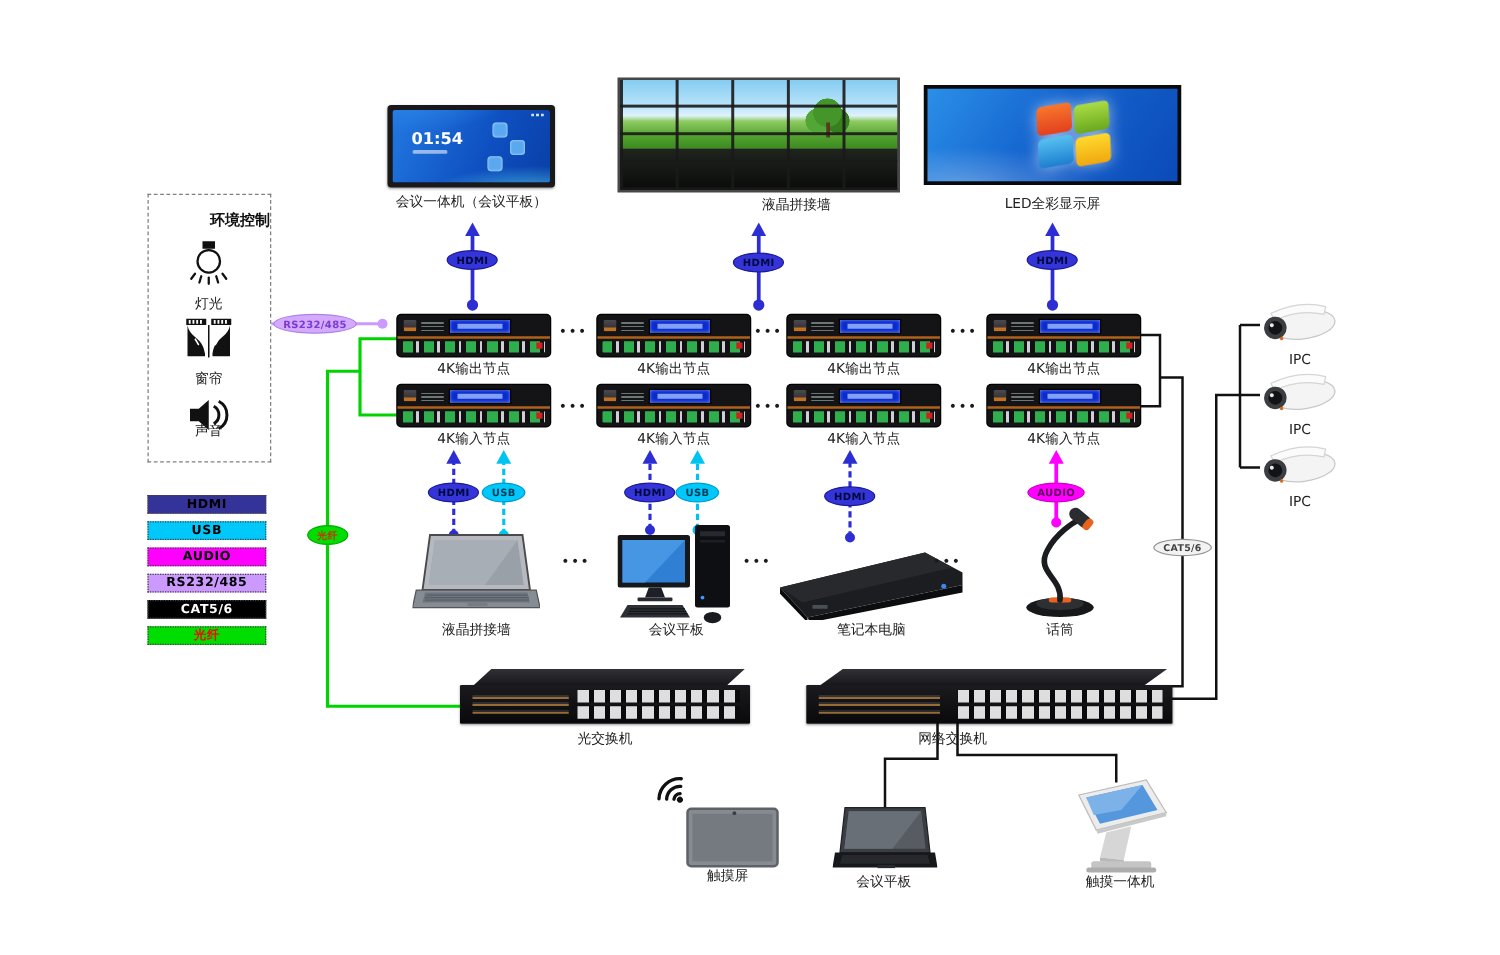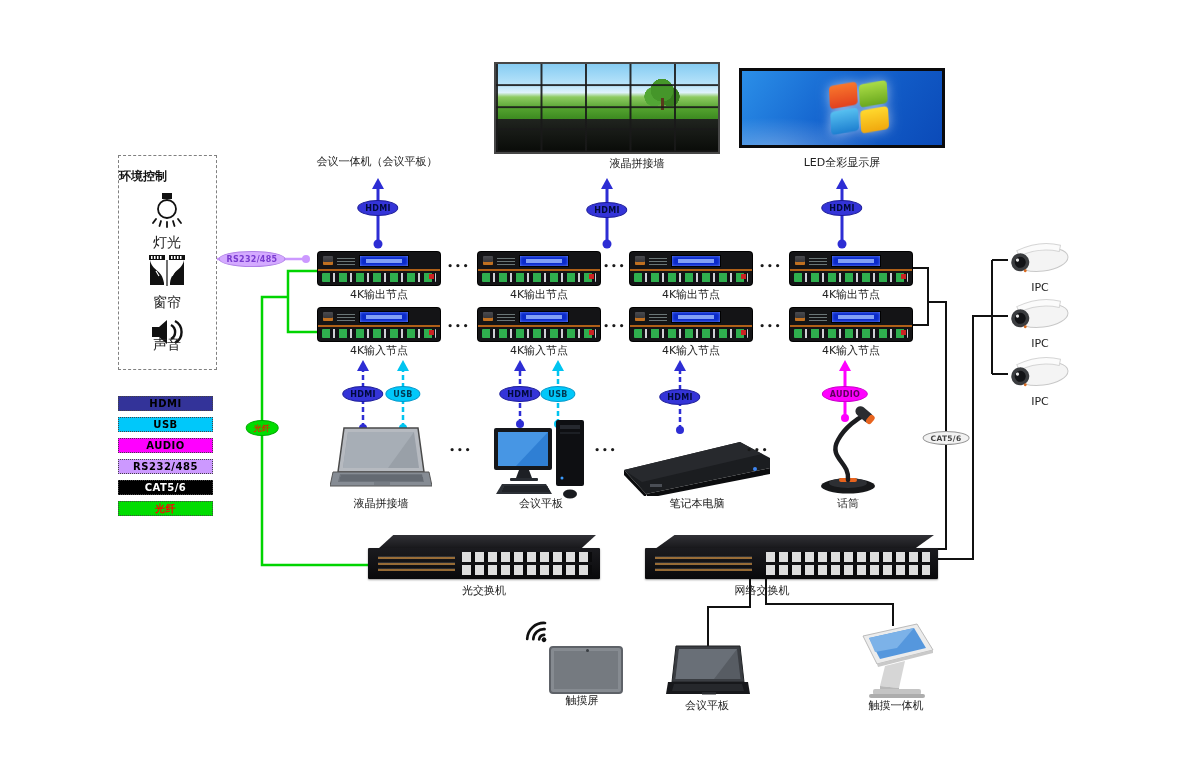--- a/index.html
+++ b/index.html
@@ -15,24 +15,24 @@
           padding:0 7px;height:14px;white-space:nowrap;letter-spacing:.3px;}
   .el-hdmi{background:#3434d8;color:#000a3c;border:1px solid #1b1b9a;}
   .el-usb{background:#00c8fa;color:#003a55;border:1px solid #0099cc;}
   .el-audio{background:#ff00ff;color:#5c005c;border:1px solid #cc00cc;}
   .el-rs{background:#d4aaff;color:#7a3bd0;border:1px solid #b080e8;}
   .el-cat{background:#f2f2f2;color:#444;border:1px solid #949494;height:12px;font-size:7.5px;}
   .el-fiber{background:#00dd00;color:#d03000;border:1px solid #00aa00;}
   
   .envbox{position:absolute;left:118px;top:155px;width:97px;height:213px;border:1px dashed #808080;
           background:#fff;z-index:4;}
-  .env-title{position:absolute;left:0;right:0;top:12px;text-align:left;font-size:12px;
+  .env-title{position:absolute;left:0;right:0;top:12px;text-align:right;font-size:12px;
              font-weight:bold;color:#111;}
   .envbox svg{position:absolute;}
-  .envbox .lbl{font-size:14px;color:#222;}
+  .envbox .lbl{font-size:11px;color:#222;}
   
   .legend-item{position:absolute;left:118px;width:95px;height:15px;z-index:4;box-sizing:border-box;
                border:1px dotted #444;font-size:10px;font-weight:bold;text-align:center;
                line-height:13px;letter-spacing:.5px;}
   
   .cp{position:absolute;left:310px;top:84px;width:134px;height:66px;background:#19191c;
       border-radius:3px;padding:4px;box-sizing:border-box;z-index:4;box-shadow:0 1px 2px rgba(0,0,0,.35);}
   .cp-screen{position:relative;width:100%;height:100%;border-radius:2px;overflow:hidden;
       background:radial-gradient(150% 95% at 88% 120%, #47b8e6 0%, rgba(71,184,230,0) 45%),
                  radial-gradient(130% 110% at 8% -25%, #2f86e8 0%, rgba(47,134,232,0) 52%),
@@ -230,20 +230,30 @@
     <div class="lbl" style="left:48px;top:182px">声音</div>
   </div>
 
   <div class="legend-item" style="top: 396px; background-color: rgb(51, 51, 153); color: rgb(0, 0, 0);">HDMI</div>
   <div class="legend-item" style="top: 417px; background-color: rgb(0, 200, 250); color: rgb(0, 0, 0);">USB</div>
   <div class="legend-item" style="top: 438px; background-color: rgb(255, 0, 255); color: rgb(0, 0, 0);">AUDIO</div>
   <div class="legend-item" style="top: 459px; background-color: rgb(204, 153, 255); color: rgb(0, 0, 0);">RS232/485</div>
   <div class="legend-item" style="top: 480px; background-color: rgb(0, 0, 0); color: rgb(255, 255, 255);">CAT5/6</div>
   <div class="legend-item" style="top: 501px; background-color: rgb(0, 221, 0); color: rgb(255, 0, 0);">光纤</div>
 
+  <div class="cp">
+    <div class="cp-screen">
+      <div class="cp-dots"></div>
+      <div class="cp-clock">01:54</div>
+      <div class="cp-date"></div>
+      <span class="cp-ic" style="right:27%;top:18%"></span>
+      <span class="cp-ic" style="right:16%;top:42%"></span>
+      <span class="cp-ic" style="right:30%;top:63%"></span>
+    </div>
+  </div>
   <div class="lbl" style="left:377px;top:155px">会议一体机（会议平板）</div>
 
   <div class="vw">
     <div class="vw-in">
       <div class="vw-img"></div>
       <div class="vw-tree"></div>
       <div class="vw-dark"></div>
       <div class="vw-grid"></div>
     </div>
   </div>

